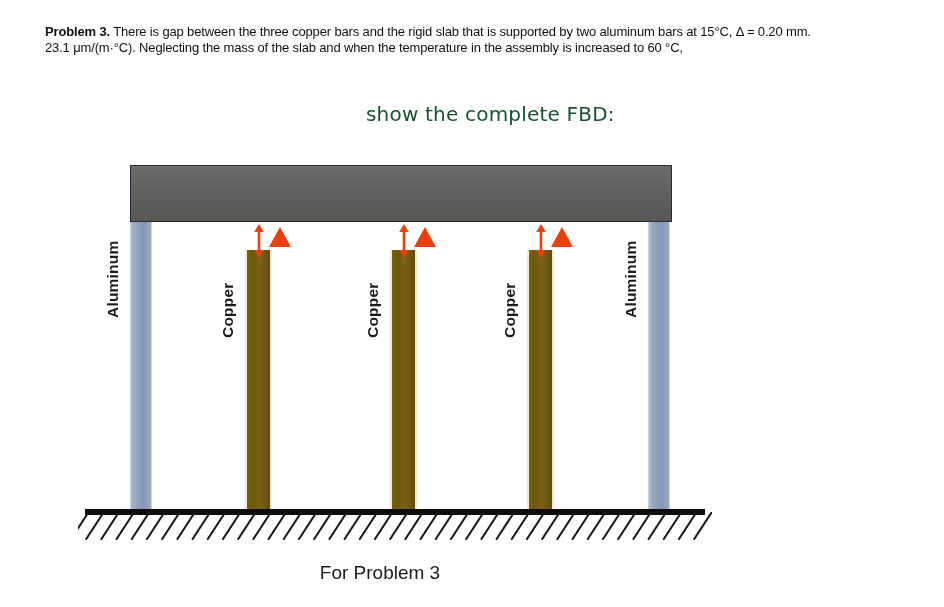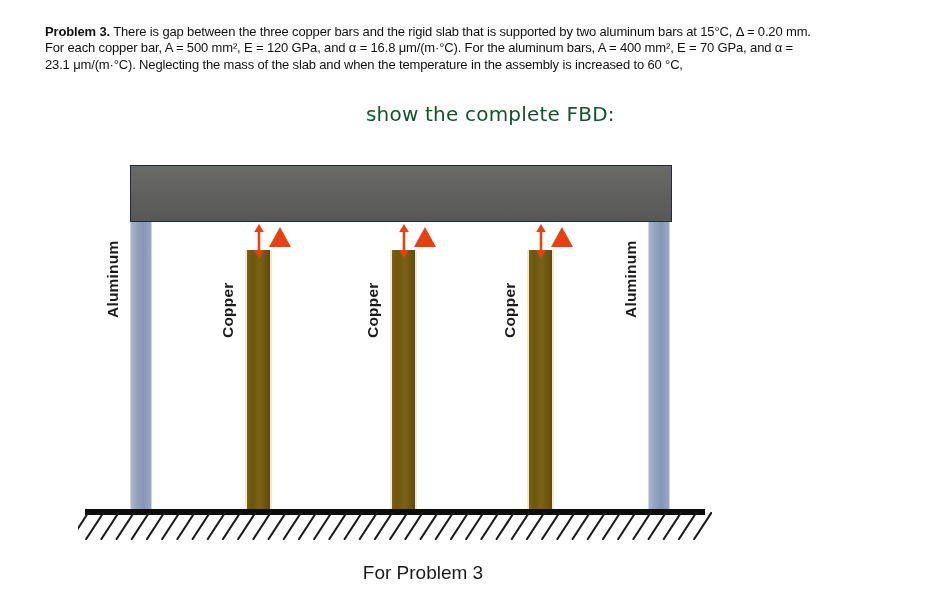--- a/index.html
+++ b/index.html
@@ -131,29 +131,27 @@
 
   #caption {
     position: absolute;
     left: 0;
     top: 562px;
     width: 760px;
     text-align: center;
     font-size: 19px;
     color: #1a1a1a;
     font-family: "Liberation Sans", sans-serif;
-    padding-left: 43px;
   }
 </style>
 </head>
 <body>
 
 <div id="problem-text">
   <p class="para"><span class="bold">Problem 3.</span><span> There is gap between the three copper bars and the rigid slab that is supported by two aluminum bars at 15°C, Δ = 0.20 mm.</span></p>
-  <p class="para">For each copper bar, A = 500 mm², E = 120 GPa, and α = 16.8 μm/(m·°C). For the aluminum bars, A = 400 mm², E = 70 GPa, and α =</p>
   <p class="para">23.1 μm/(m·°C). Neglecting the mass of the slab and when the temperature in the assembly is increased to 60 °C,</p>
 </div>
 
 <div class="sub-list">
 </div>
 
 <div id="fbd-note">show the complete FBD:</div>
 
 <div id="figure">
 

